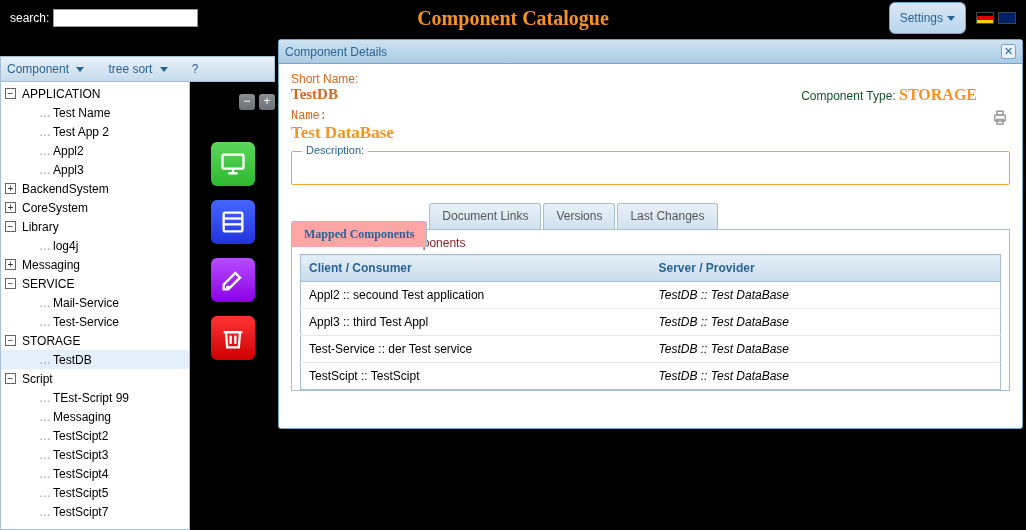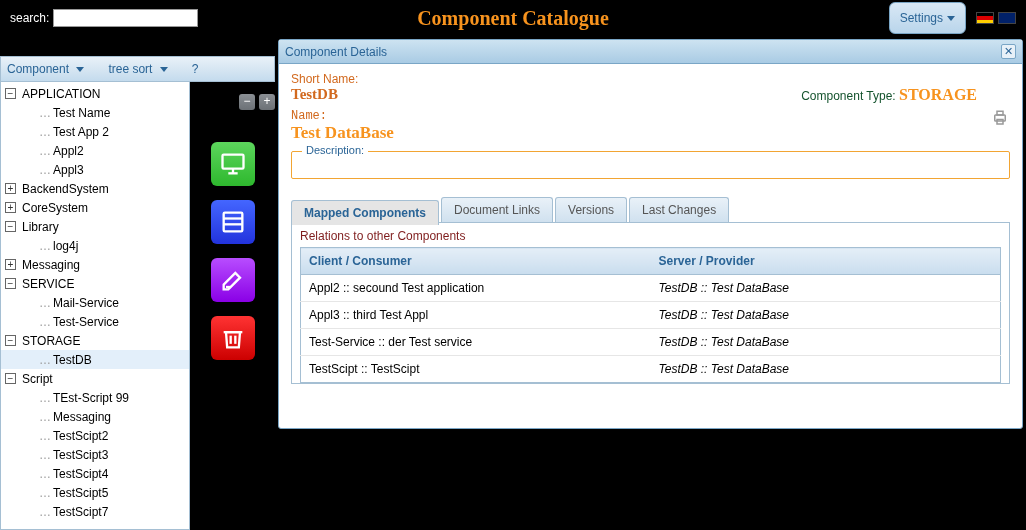--- a/index.html
+++ b/index.html
@@ -144,32 +144,32 @@
     .sn-label{color:#d2691e;font-size:12px;}
     .sn-value{color:#d2691e;font-family:"Comic Sans MS",cursive;font-weight:bold;font-size:15px;}
     .ct-wrap{position:absolute;right:45px;top:22px;font-size:12px;}
     .ct-label{color:#14532d;}
     .ct-value{color:#f7931e;font-family:"Comic Sans MS",cursive;font-weight:bold;font-size:16px;}
     .print-icon{position:absolute;right:12px;top:45px;color:#999;cursor:pointer;}
     .n-label{color:#d2691e;font-size:12px;margin-top:6px;font-family:Liberation Mono, monospace;}
     .n-value{color:#f7931e;font-family:"Comic Sans MS",cursive;font-weight:bold;font-size:17px;}
     .desc-box{
       border:1px solid #f2a533;border-radius:2px;margin-top:8px;padding:6px 8px 4px;
-      position:relative;height:28px;
+      position:relative;height:34px;
     }
     .desc-legend{
       position:absolute;top:-8px;left:10px;background:#fff;padding:0 4px;color:#2a6496;font-size:11px;
     }
     .tabs{display:flex;margin-top:18px;border-bottom:1px solid #a5bfd3;gap:2px;}
     .tab{
       border:1px solid #a5bfd3;border-bottom:none;border-radius:3px 3px 0 0;
       padding:5px 12px;font-size:12px;cursor:pointer;
       background:linear-gradient(#e9f1f8,#d0e1ef);color:#555;
     }
-    .tab.active{background:#e5e5e5;color:#2a6496;font-weight:bold;position:relative;top:3px;}
+    .tab.active{background:#fca5a5;color:#2a6496;font-weight:bold;position:relative;top:18px;font-family:Liberation Serif, serif;}
     .tab-content{border:1px solid #a5bfd3;border-top:none;padding:6px 8px 0;}
     .rel-title{font-size:12px;color:#7f1d1d;margin-bottom:4px;}
     .rel-table{width:100%;border:1px solid #a5bfd3;border-collapse:collapse;font-size:12px;}
     .rel-table th{
       text-align:left;padding:6px 8px;color:#2a6496;font-weight:bold;
       background:linear-gradient(#e4eef7,#c9ddee);border-bottom:1px solid #a5bfd3;
     }
     .rel-table td{padding:6px 8px;border-bottom:1px solid #e6e6e6;}
     .rel-table td.srv{font-style:italic;}
     .rel-table tr:last-child td{border-bottom:none;}

